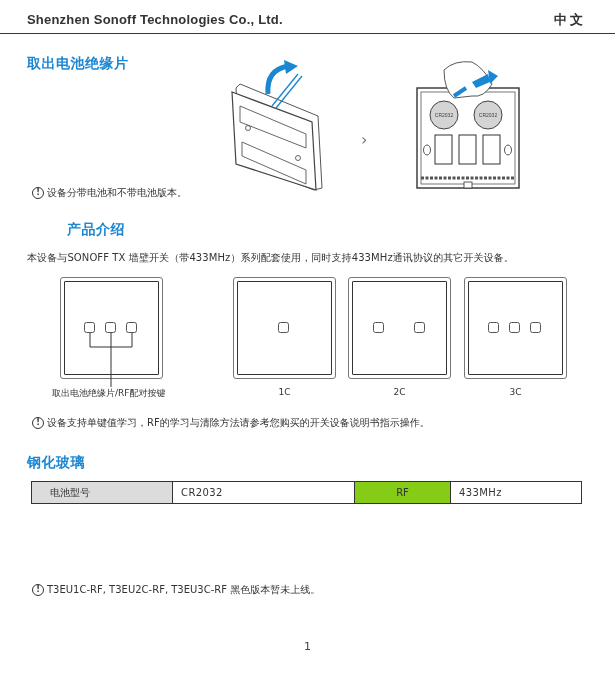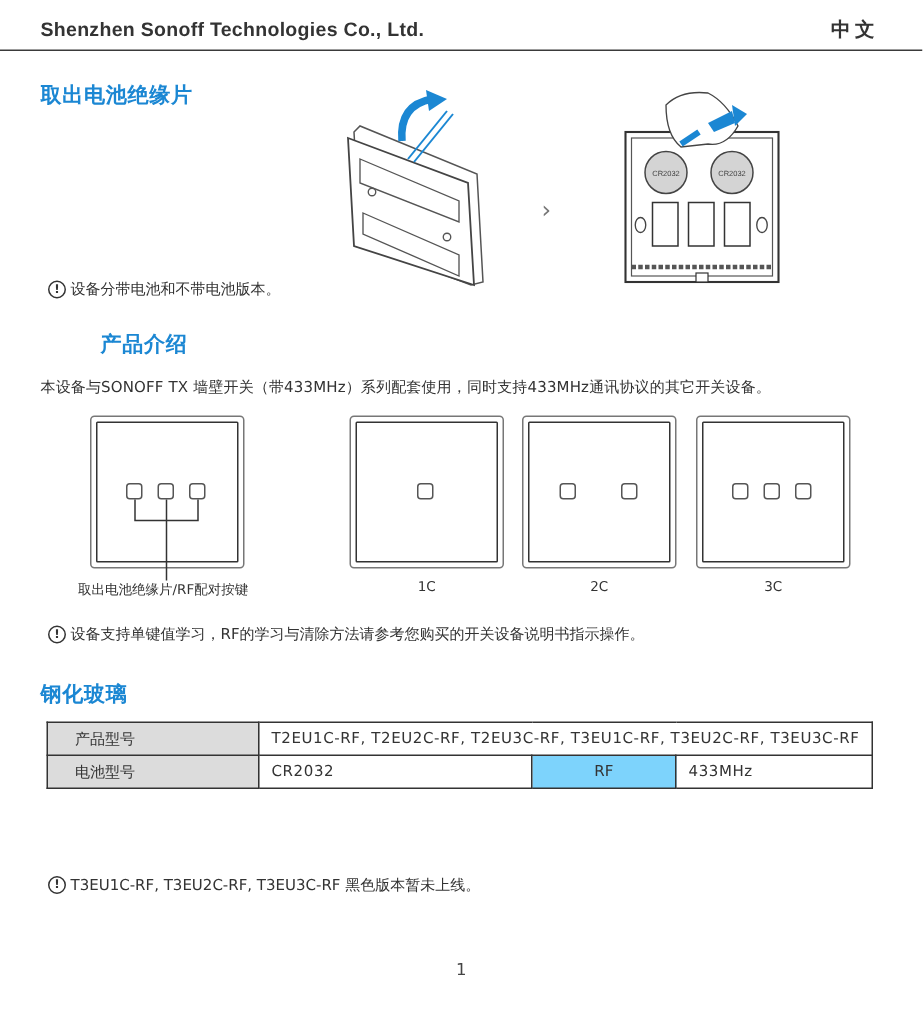--- a/index.html
+++ b/index.html
@@ -22,21 +22,21 @@
   .panel { position: absolute; top: 277px; width: 103px; height: 102px; border: 1.5px solid #777; border-radius: 3px; background: #fff; }
   .panel .inner { position: absolute; left: 3px; top: 3px; right: 3px; bottom: 3px; border: 1.5px solid #333; border-radius: 1px; }
   .panel .key { position: absolute; top: 44px; width: 11px; height: 11px; border: 1.2px solid #555; border-radius: 2.5px; background: #fff; }
 
   .panel-label { position: absolute; top: 387px; font-size: 9px; color: #333; text-align: center; width: 103px; }
   .callout-label { position: absolute; left: 52px; top: 387px; font-size: 9px; color: #333; white-space: nowrap; }
 
   table.specs { position: absolute; left: 31px; top: 481px; width: 551px; border-collapse: collapse; font-size: 10px; color: #333; }
   table.specs td { border: 1px solid #333; height: 22px; padding: 0 8px; white-space: nowrap; }
   table.specs td.label { background: #dcdcdc; padding-left: 18px; width: 141px; }
-  table.specs td.label-c { background: #7dd3fc; text-align: center; width: 96px; }
+  table.specs td.label-c { background: #84cc16; text-align: center; width: 96px; }
   table.specs td.val { letter-spacing: 0.4px; }
 
   .page-num { position: absolute; left: 0; width: 615px; top: 640px; text-align: center; font-size: 11px; color: #444; }
 </style>
 </head>
 <body>
 
 <div class="header">
   <span class="company">Shenzhen Sonoff Technologies Co., Ltd.</span>
   <span class="lang">中文</span>
@@ -125,24 +125,20 @@
 
 <div class="note" style="top:416px;">
   <span class="warn">!</span>
   <span>设备支持单键值学习，RF的学习与清除方法请参考您购买的开关设备说明书指示操作。</span>
 </div>
 
 <div class="section-title" style="top:454px;">钢化玻璃</div>
 
 <table class="specs">
   <tbody>
-      <tr>
-    <td class="label">产品型号</td>
-    <td class="val" colspan="3">T2EU1C-RF, T2EU2C-RF, T2EU3C-RF, T3EU1C-RF, T3EU2C-RF, T3EU3C-RF</td>
-  </tr>
   <tr>
     <td class="label">电池型号</td>
     <td class="val" style="width:182px;">CR2032</td>
     <td class="label-c">RF</td>
     <td class="val">433MHz</td>
   </tr>
 </tbody>
   </table>
 
 <div class="note" style="top:583px;">

